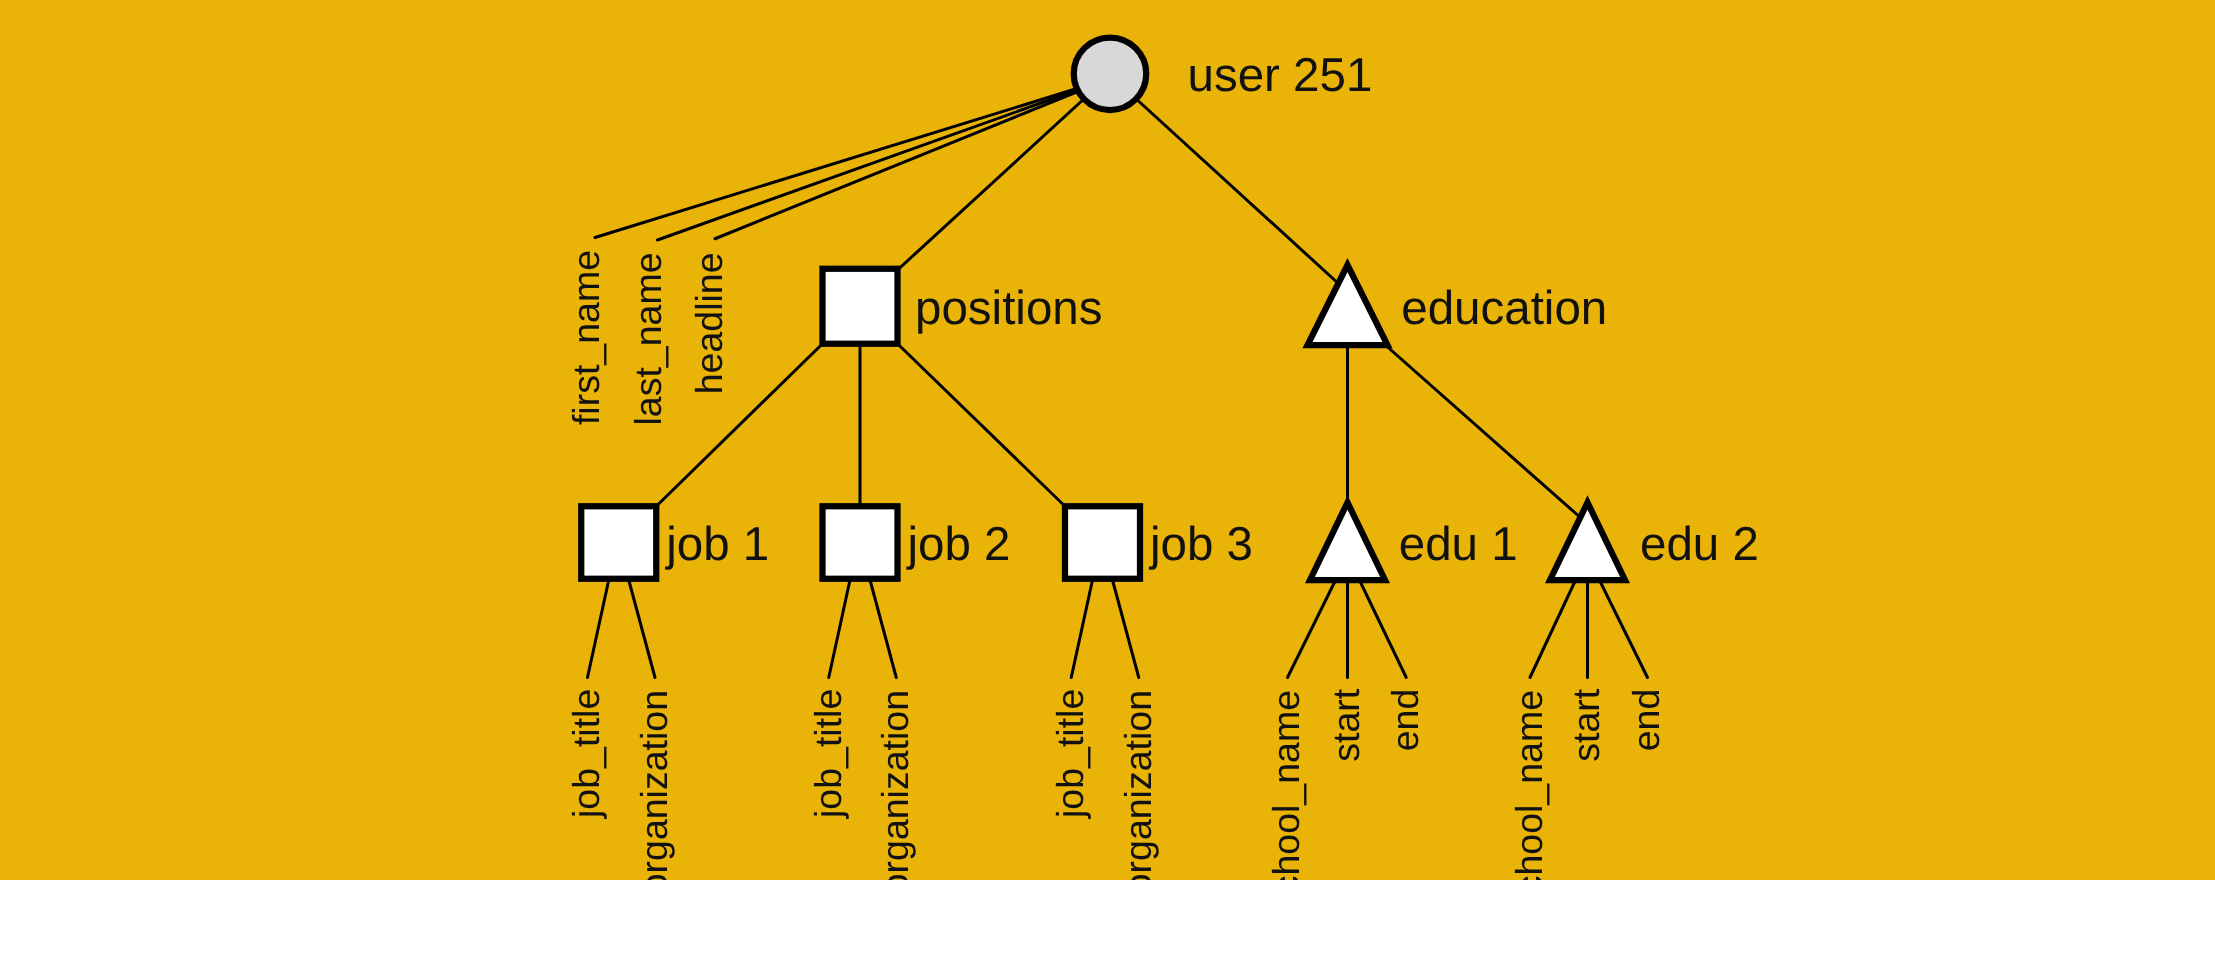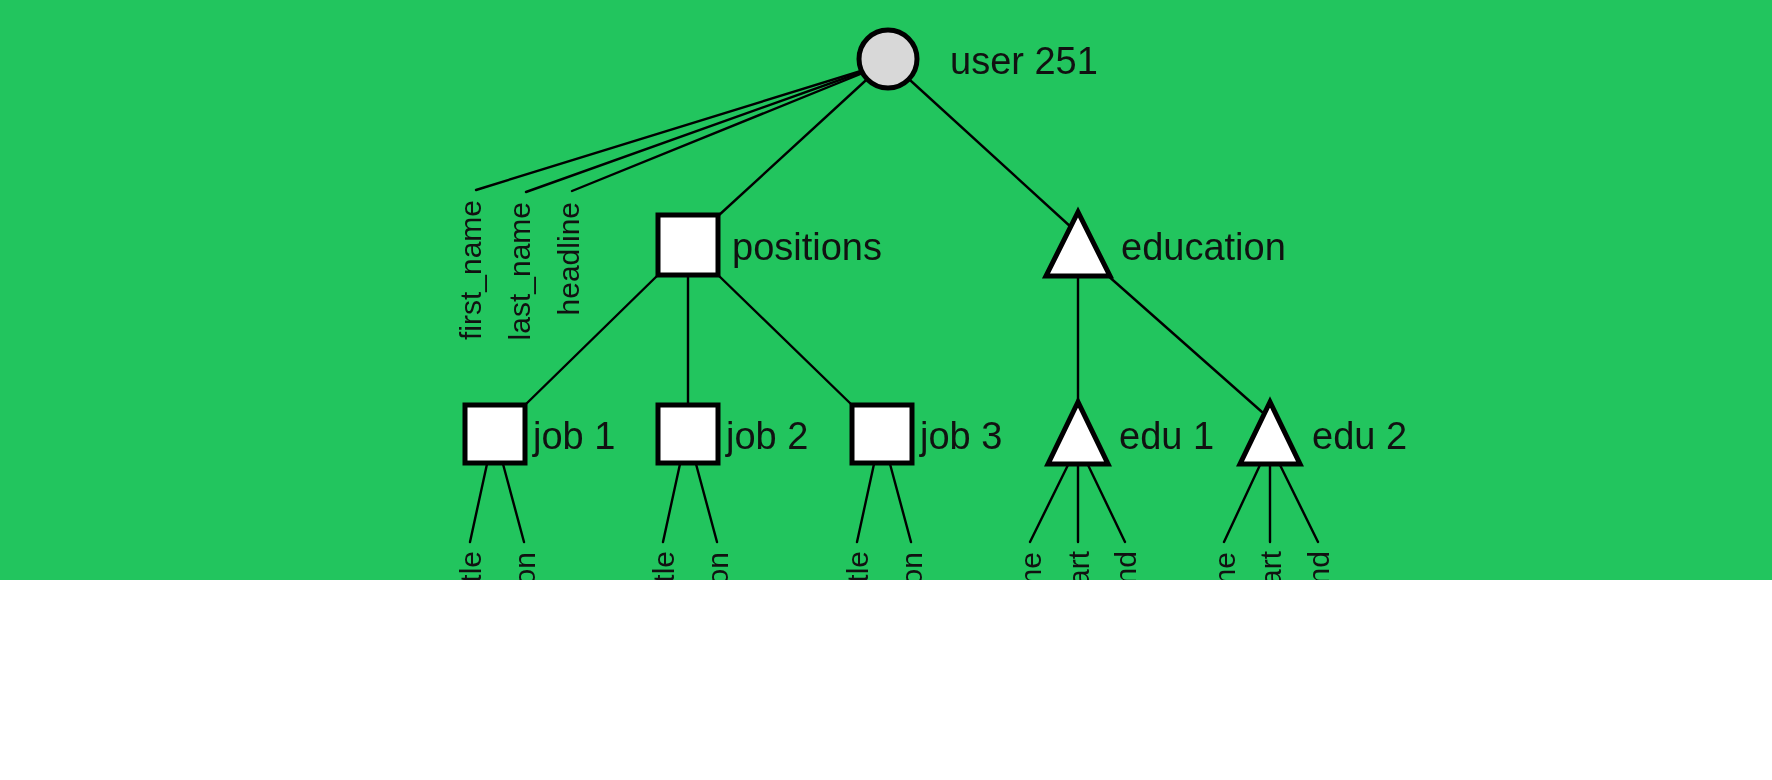--- a/index.html
+++ b/index.html
@@ -3,22 +3,22 @@
 <meta charset="utf-8">
 <style>
   html, body {
     margin: 0;
     padding: 0;
     background: #ffffff;
   }
   .stage {
     position: relative;
     width: 1772px;
-    height: 580px;
-    background: #22c55e;
+    height: 704px;
+    background: #eab308;
     overflow: hidden;
     font-family: "Liberation Sans", sans-serif;
   }
   svg { display: block; }
   .edge {
     stroke: #000000;
     stroke-width: 2.4;
     stroke-linecap: round;
     fill: none;
   }

